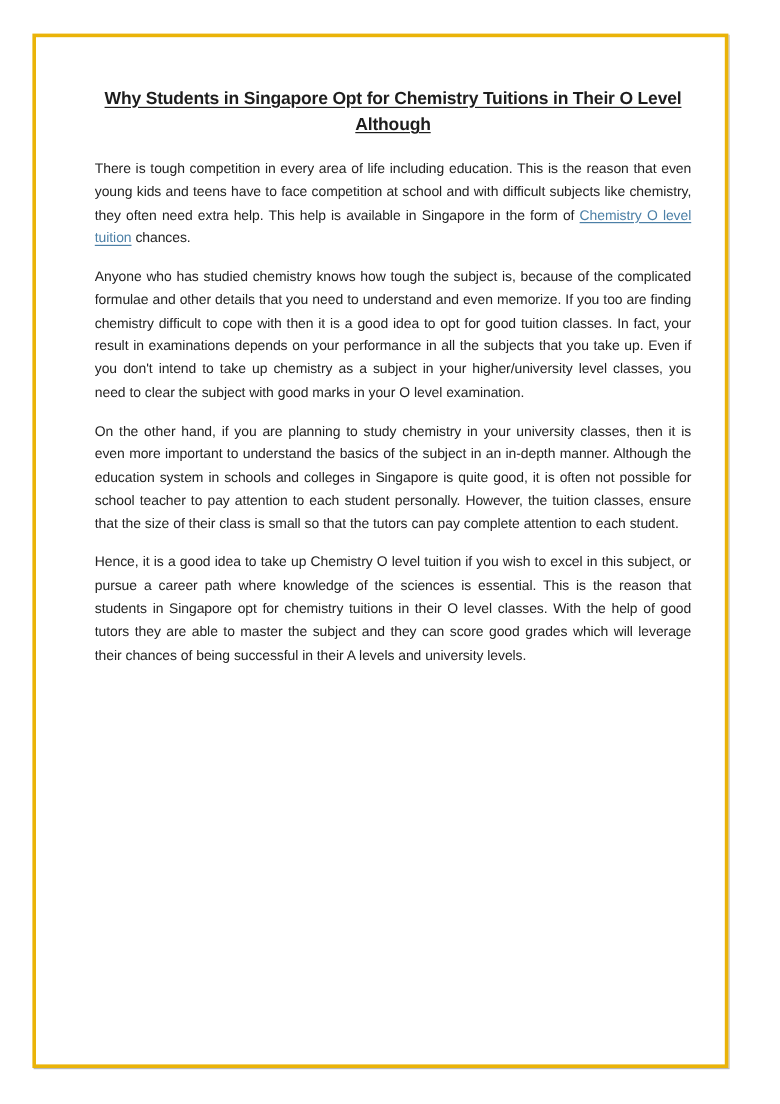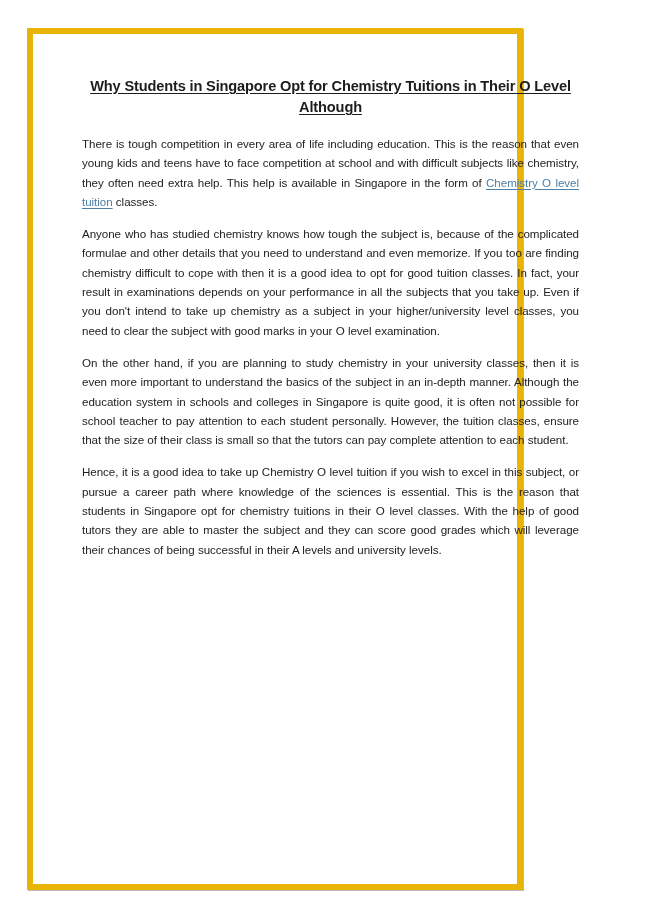--- a/index.html
+++ b/index.html
@@ -19,24 +19,24 @@
     width: 650px;
     height: 920px;
     background: #ffffff;
   }
 
   
   .page-sheet {
     position: absolute;
     left: 27px;
     top: 28px;
-    width: 496px;
+    width: 580px;
     height: 862px;
     background: #ffffff;
-    border: 6px solid #eab308;
+    border: 3px solid #eab308;
     box-sizing: border-box;
     box-shadow: 1px 1px 0 0 #b9b9b9;
   }
 
   .page-body {
     position: absolute;
     left: 49px;   
     top: 42px;    
     width: 497px;
   }
@@ -82,21 +82,21 @@
 
   <div class="page-sheet">
 
     <div class="page-body">
 
       <h1 class="doc-title">
         <span class="title-underline">Why Students in Singapore Opt for Chemistry Tuitions in Their O Level</span><br>
         <span class="title-underline">Although</span>
       </h1>
 
-      <p class="para"><span>There is tough competition in every area of life including education. This is the reason that even young kids and teens have to face competition at school and with difficult subjects like chemistry, they often need extra help. This help is available in Singapore in the form of </span><a class="inline-link" href="#">Chemistry O level tuition</a><span> classes.</span></p>
+      <p class="para"><span>There is tough competition in every area of life including education. This is the reason that even young kids and teens have to face competition at school and with difficult subjects like chemistry, they often need extra help. This help is available in Singapore in the form of </span><a class="inline-link" href="#">Chemistry O level tuition</a><span> chances.</span></p>
 
       <p class="para">Anyone who has studied chemistry knows how tough the subject is, because of the complicated formulae and other details that you need to understand and even memorize. If you too are finding chemistry difficult to cope with then it is a good idea to opt for good tuition classes. In fact, your result in examinations depends on your performance in all the subjects that you take up. Even if you don't intend to take up chemistry as a subject in your higher/university level classes, you need to clear the subject with good marks in your O level examination.</p>
 
       <p class="para">On the other hand, if you are planning to study chemistry in your university classes, then it is even more important to understand the basics of the subject in an in-depth manner. Although the education system in schools and colleges in Singapore is quite good, it is often not possible for school teacher to pay attention to each student personally. However, the tuition classes, ensure that the size of their class is small so that the tutors can pay complete attention to each student.</p>
 
       <p class="para">Hence, it is a good idea to take up Chemistry O level tuition if you wish to excel in this subject, or pursue a career path where knowledge of the sciences is essential. This is the reason that students in Singapore opt for chemistry tuitions in their O level classes. With the help of good tutors they are able to master the subject and they can score good grades which will leverage their chances of being successful in their A levels and university levels.</p>
 
     </div>
   </div>
 </div>

